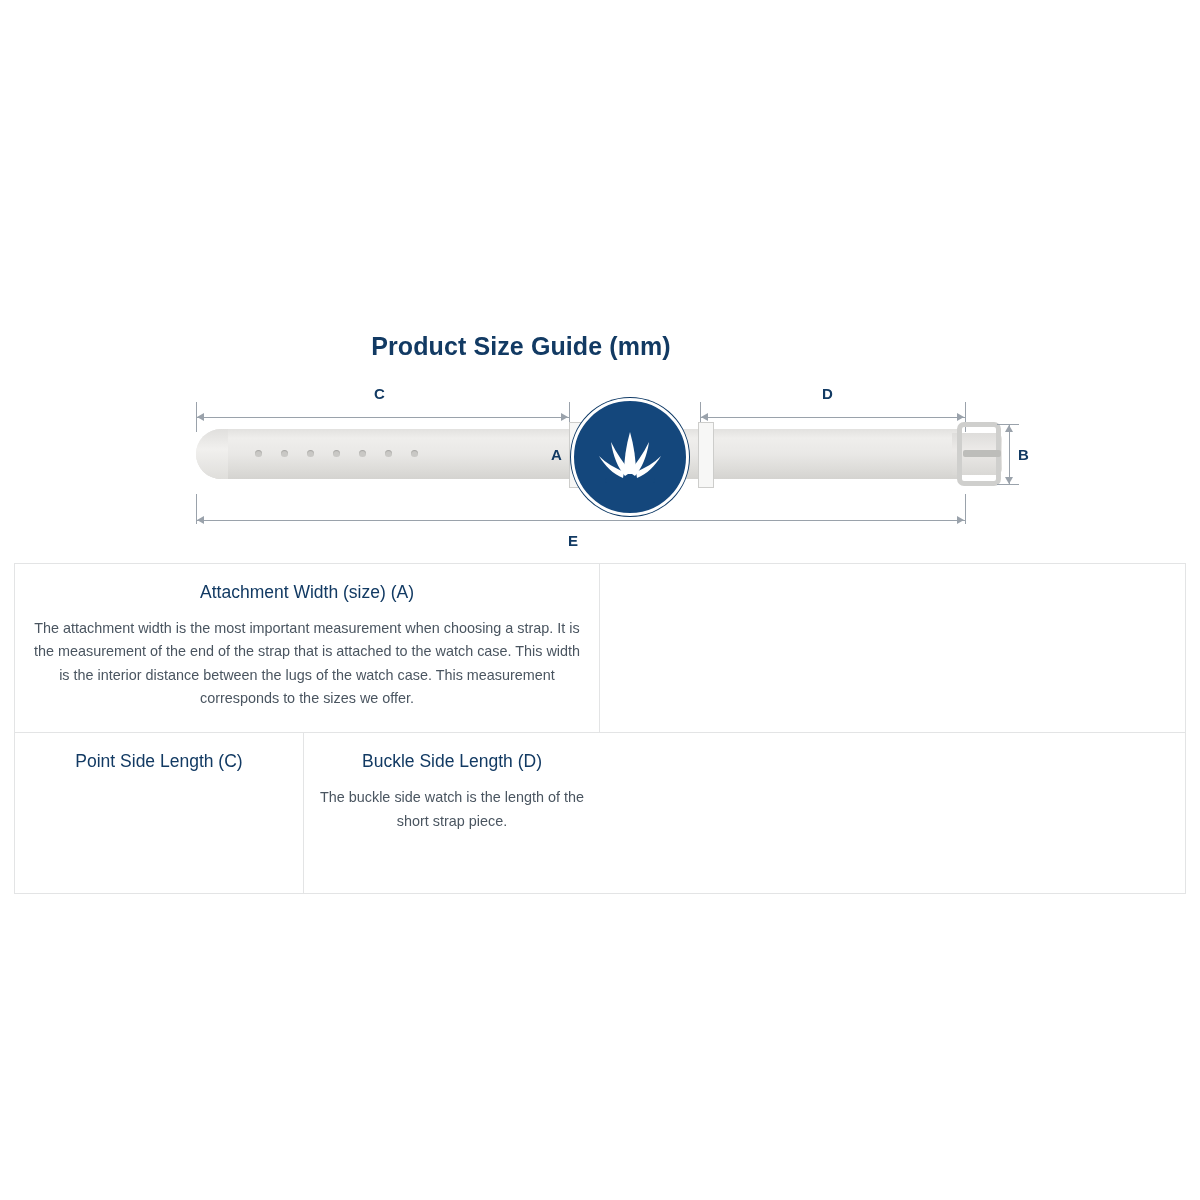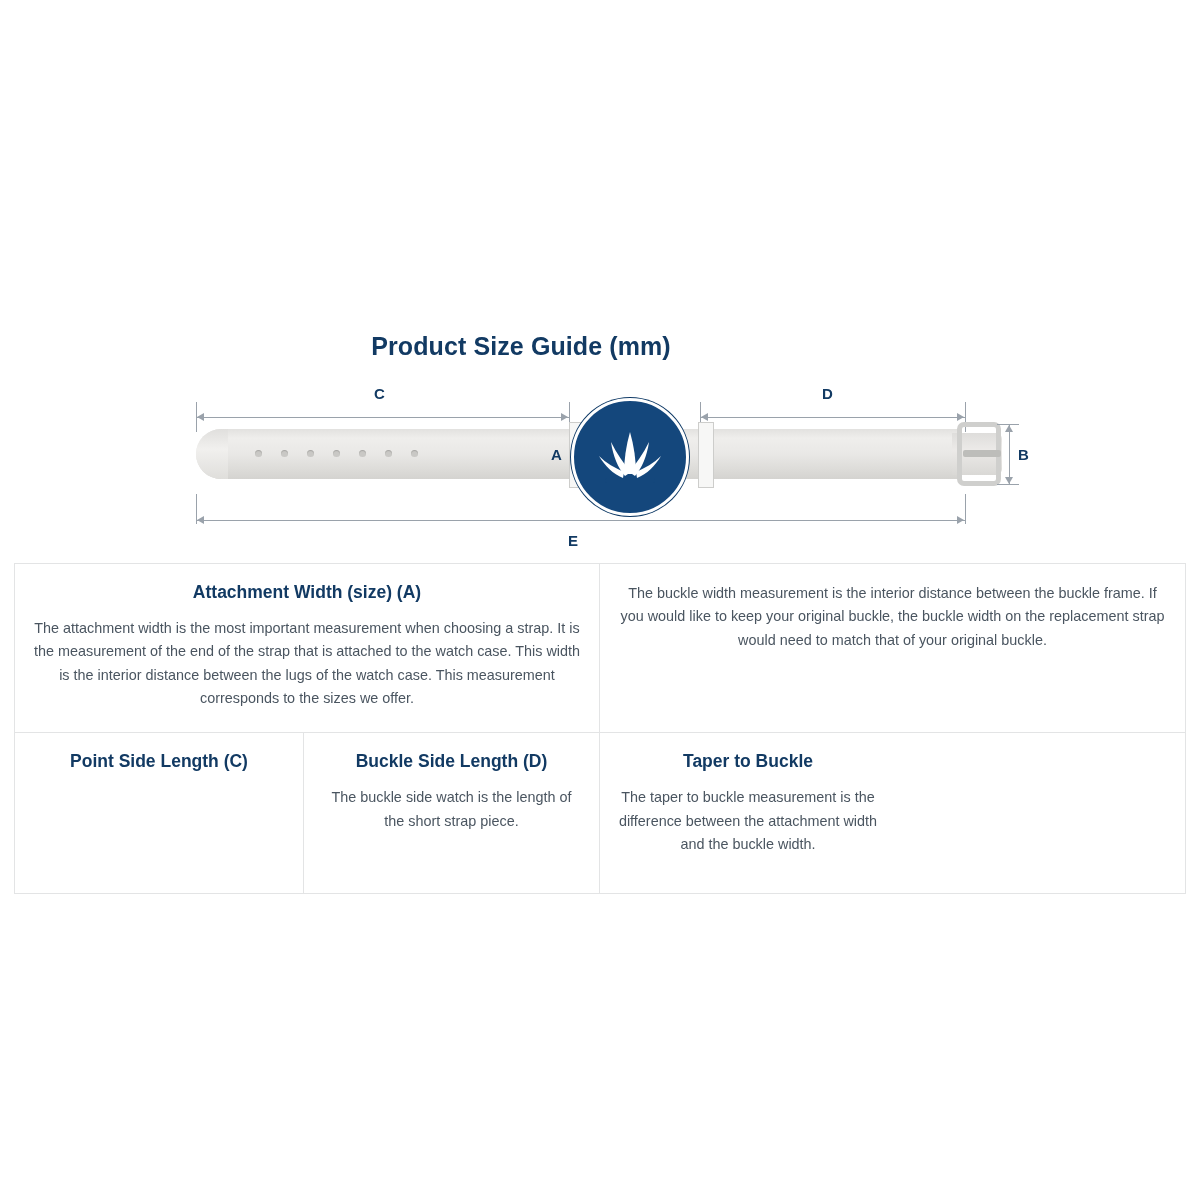--- a/index.html
+++ b/index.html
@@ -187,21 +187,21 @@
   .cell {
     box-sizing: border-box;
     padding: 18px 16px 22px 16px;
     border-right: 1px solid #e3e4e5;
     text-align: center;
   }
   .cell:last-child { border-right: none; }
   .cell h3 {
     margin: 0 0 14px 0;
     font-size: 17.5px;
-    font-weight: bold;
+    font-weight: normal;
     color: #123a63;
   }
   .cell p {
     margin: 0;
     font-size: 14.4px;
     line-height: 1.62;
     color: #4a5560;
   }
   .c-half { width: 50%; }
   .c-q1 { width: 24.7%; }
@@ -281,32 +281,27 @@
   </div>
 
   <div class="table">
 
     <div class="row top">
       <div class="cell c-half">
         <h3>Attachment Width (size) (A)</h3>
         <p>The attachment width is the most important measurement when choosing a strap. It is the measurement of the end of the strap that is attached to the watch case. This width is the interior distance between the lugs of the watch case. This measurement corresponds to the sizes we offer.</p>
       </div>
       <div class="cell c-half">
-        <p>The buckle width measurement is the interior distance between the buckle frame. If you would like to keep your original buckle, the buckle width on the replacement strap would need to match that of your original buckle.</p>
       </div>
     </div>
 
     <div class="row bottom">
       <div class="cell c-q1">
         <h3>Point Side Length (C)</h3>
       </div>
       <div class="cell c-q2">
         <h3>Buckle Side Length (D)</h3>
         <p>The buckle side watch is the length of the short strap piece.</p>
       </div>
-      <div class="cell c-q4">
-        <h3>Taper to Buckle</h3>
-        <p>The taper to buckle measurement is the difference between the attachment width and the buckle width.</p>
-      </div>
     </div>
 
   </div>
 </div>
 
 </body></html>

